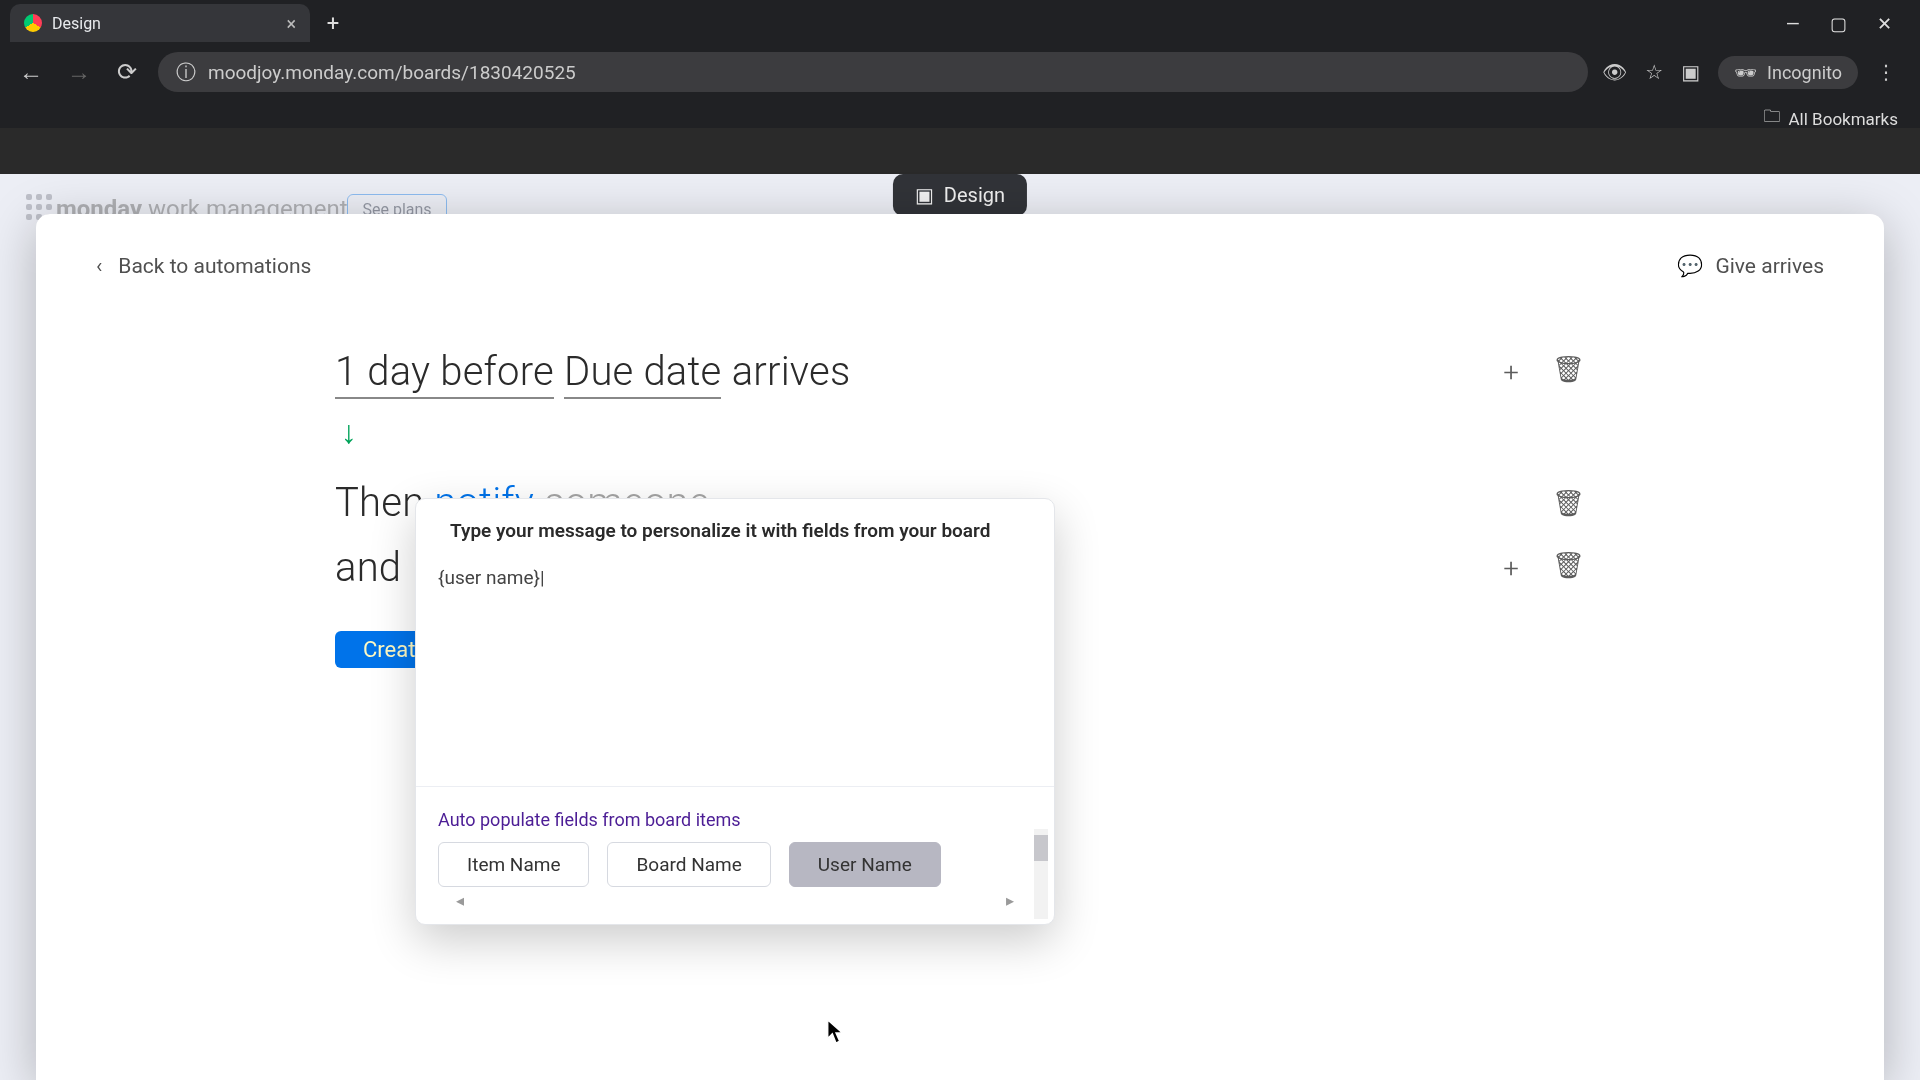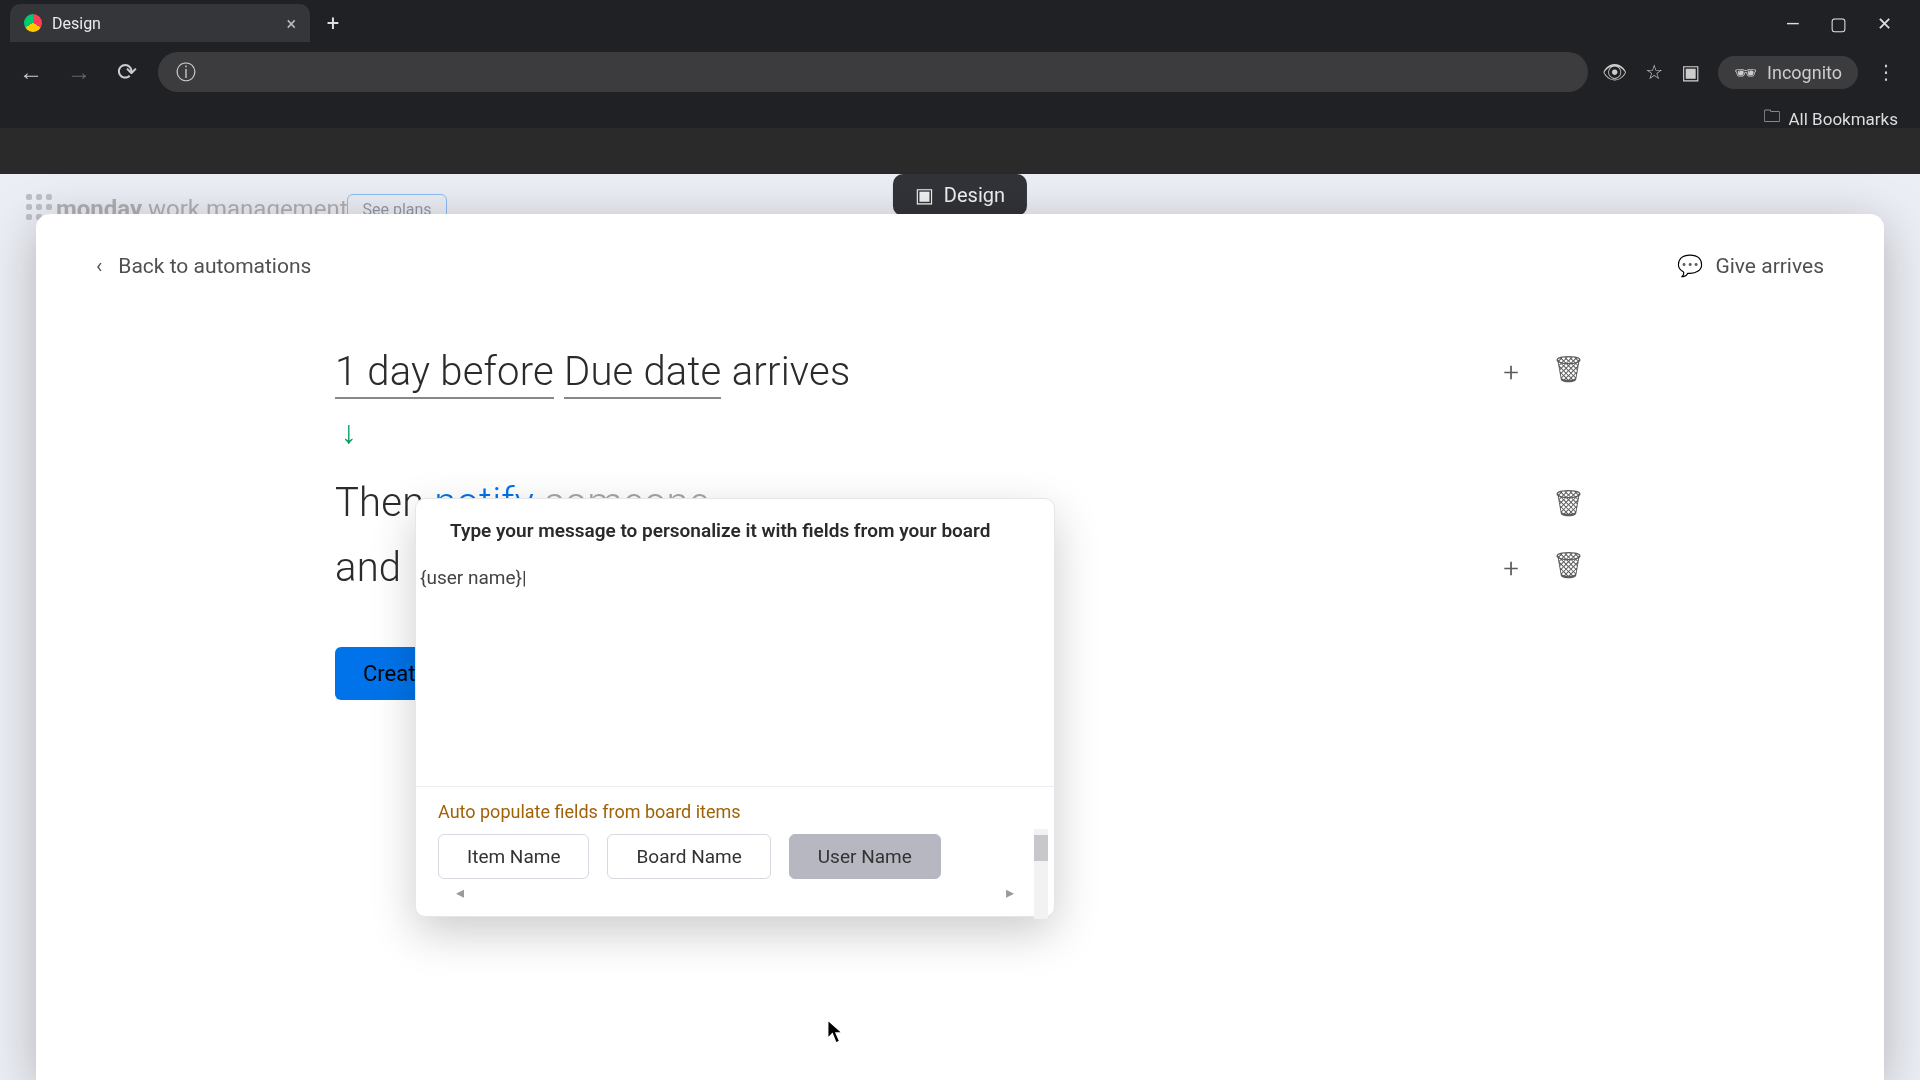--- a/index.html
+++ b/index.html
@@ -43,28 +43,28 @@
   .feedback { display:flex; align-items:center; gap:12px; color:#505050; font-size:21px; }
 
   .rules { position:relative; max-width:1250px; margin: 0 auto; }
   .rule-row { display:flex; align-items:center; justify-content:space-between; gap:20px; }
   .rule-text { font-family: Georgia, 'Times New Roman', serif; font-size:40px; color:#2b2b2b; font-weight:300; letter-spacing:.2px; }
   .rule-text .under { border-bottom:2px solid #888; padding-bottom:2px; }
   .rule-text .link { color:#0073ea; border-bottom:2px solid #0073ea; }
   .rule-text .muted { color:#a5a5a5; border-bottom:2px solid #c5c5c5; }
   .row-actions { display:flex; gap:28px; color:#5c5c5c; font-size:26px; }
   .arrow-down { color:#00a35a; font-size:32px; margin: 18px 0 28px 6px; }
-  .create-btn { margin-top:56px; background:#0073ea; color:#000000; border:none; border-radius:6px; padding:14px 28px; font-size:22px; }
+  .create-btn { margin-top:40px; background:#0073ea; color:#fef9c3; border:none; border-radius:6px; padding:6px 28px; font-size:22px; }
 
   
   .popover { position:absolute; top: 150px; left:80px; width:640px; background:#fff; border:1px solid #e4e6ea; border-radius:10px; box-shadow:0 16px 46px rgba(0,0,0,.2); padding: 20px 0 12px; }
   .popover .ptitle { font-size:19px; color:#2a2a2a; font-weight:600; padding:0 34px 14px; }
-  .popover .editor { min-height:230px; padding: 10px 4px; font-size:19px; color:#444; }
+  .popover .editor { min-height:230px; padding: 10px 22px; font-size:19px; color:#444; }
   .popover .autofill { border-top:1px solid #eceef3; padding:14px 22px 2px; position:relative; }
-  .popover .autofill .label { font-size:18px; color:#a16207; margin-bottom:12px; }
+  .popover .autofill .label { font-size:18px; color:#4c1d95; margin-bottom:12px;margin-top:8px; }
   .chips { display:flex; gap:18px; }
   .chip { border:1px solid #d6d9e0; border-radius:6px; background:#fff; padding:10px 28px; font-size:19px; color:#333; }
   .chip.active { background:#b7b7c2; border-color:#b7b7c2; }
   .pop-scroll { position:absolute; right:6px; top:330px; width:14px; height:90px; background:#f2f2f2; }
   .pop-scroll .thumb { width:100%; height:26px; background:#c7c7cc; margin-top:6px; }
   .hscroll { display:flex; justify-content:space-between; padding: 4px 18px 0; font-size:16px; color:#9a9a9a; }
 
   
   .cursor { position:absolute; width:22px; height:28px; pointer-events:none; }
   .cursor svg { width:100%; height:100%; }
@@ -86,20 +86,21 @@
       <span>✕</span>
     </div>
   </div>
 
   <div class="addr-bar">
     <div class="nav-btn">←</div>
     <div class="nav-btn dim">→</div>
     <div class="nav-btn">⟳</div>
     <div class="url-box">
       <span class="icon-glyph">ⓘ</span>
+      <span>moodjoy.monday.com/boards/1830420525</span>
     </div>
     <div class="addr-right">
       <span class="icon-glyph">👁</span>
       <span class="icon-glyph">☆</span>
       <span class="icon-glyph">▣</span>
       <div class="incog-chip">
         <span>🕶</span>
         <span>Incognito</span>
       </div>
       <span class="icon-glyph">⋮</span>

